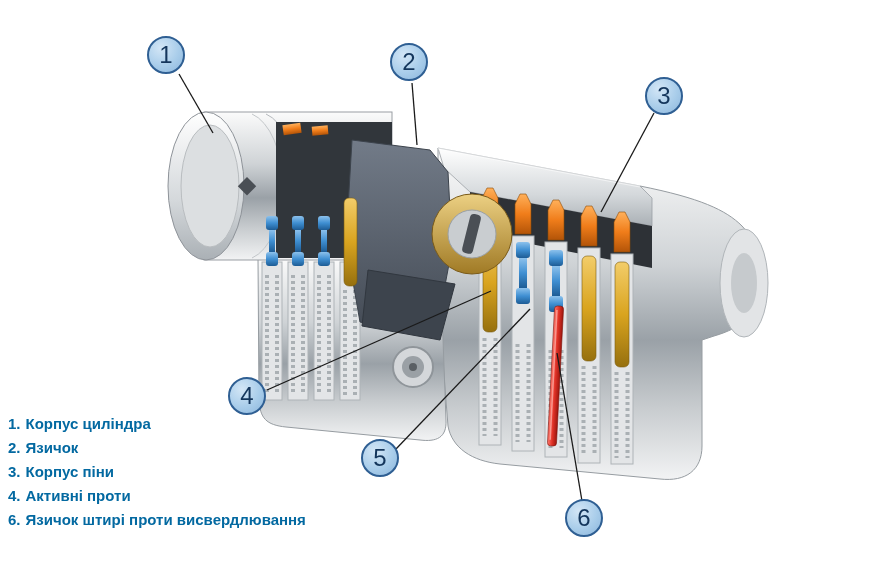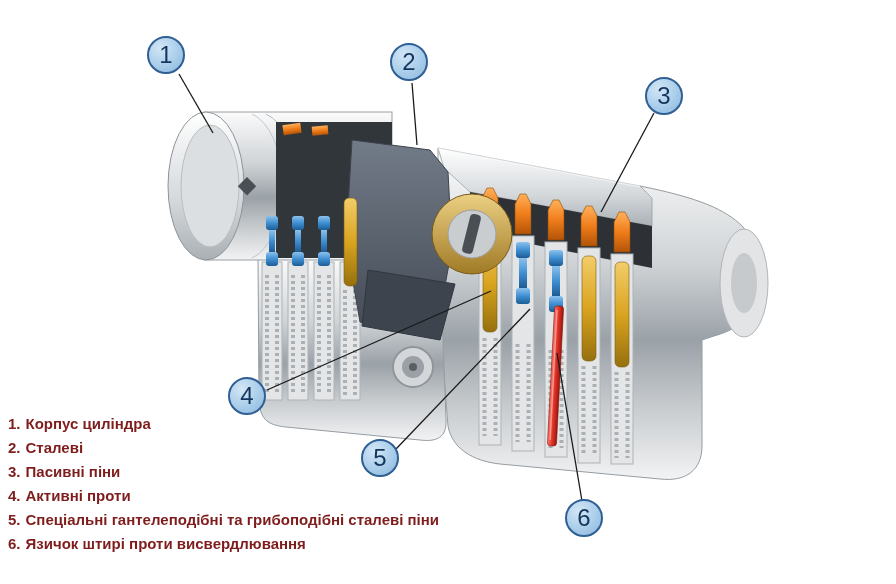--- a/index.html
+++ b/index.html
@@ -25,21 +25,21 @@
     user-select:none;
   }
   .c1{left:168px;top:57px;}
   .c2{left:411px;top:64px;}
   .c3{left:666px;top:98px;}
   .c4{left:249px;top:398px;}
   .c5{left:382px;top:460px;}
   .c6{left:586px;top:520px;}
   .legend{
     position:absolute;left:8px;top:412px;
-    font-weight:bold;font-size:15px;color:#7f1d1d;
+    font-weight:bold;font-size:15px;color:#0369a1;
   }
   .legend-item{height:24px;line-height:24px;white-space:nowrap;}
   .legend-item .num{margin-right:5px;}
 </style>
 </head>
 <body>
 
 <div class="canvas">
 
   <svg class="art" viewBox="0 0 896 584" aria-hidden="true">
@@ -224,29 +224,26 @@
   <div class="callout c3">3</div>
   <div class="callout c4">4</div>
   <div class="callout c5">5</div>
   <div class="callout c6">6</div>
 
   <div class="legend">
     <div class="legend-item">
       <span class="num">1.</span><span class="lbl">Корпус циліндра</span>
     </div>
     <div class="legend-item">
-      <span class="num">2.</span><span class="lbl">Сталеві</span>
-    </div>
-    <div class="legend-item">
-      <span class="num">3.</span><span class="lbl">Пасивні піни</span>
+      <span class="num">2.</span><span class="lbl">Язичок</span>
+    </div>
+    <div class="legend-item">
+      <span class="num">3.</span><span class="lbl">Корпус піни</span>
     </div>
     <div class="legend-item">
       <span class="num">4.</span><span class="lbl">Активні проти</span>
     </div>
     <div class="legend-item">
-      <span class="num">5.</span><span class="lbl">Спеціальні гантелеподібні та грибоподібні сталеві піни</span>
-    </div>
-    <div class="legend-item">
       <span class="num">6.</span><span class="lbl">Язичок штирі проти висвердлювання</span>
     </div>
   </div>
 
 </div>
 
 </body></html>

